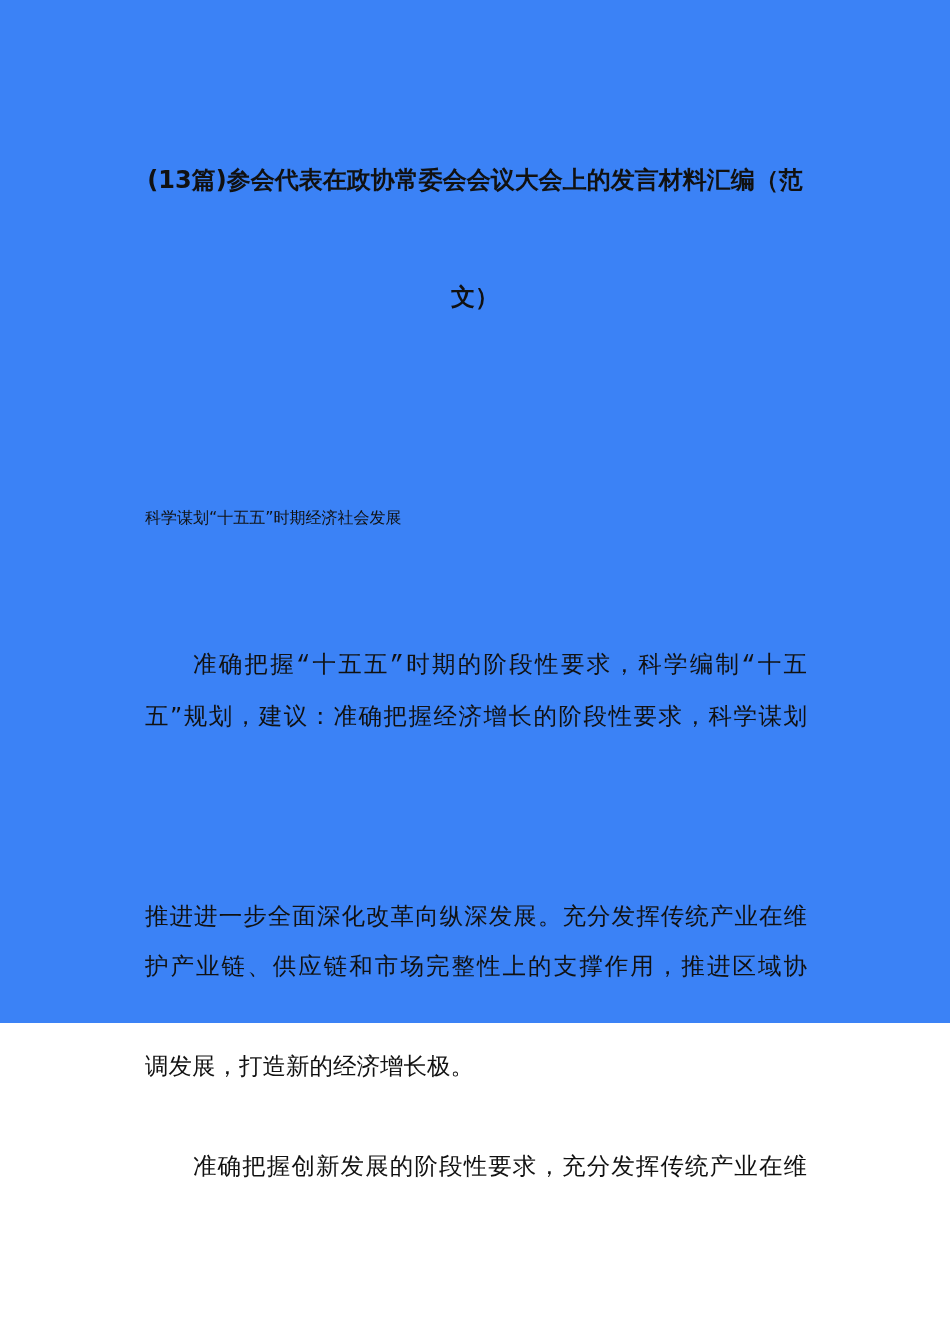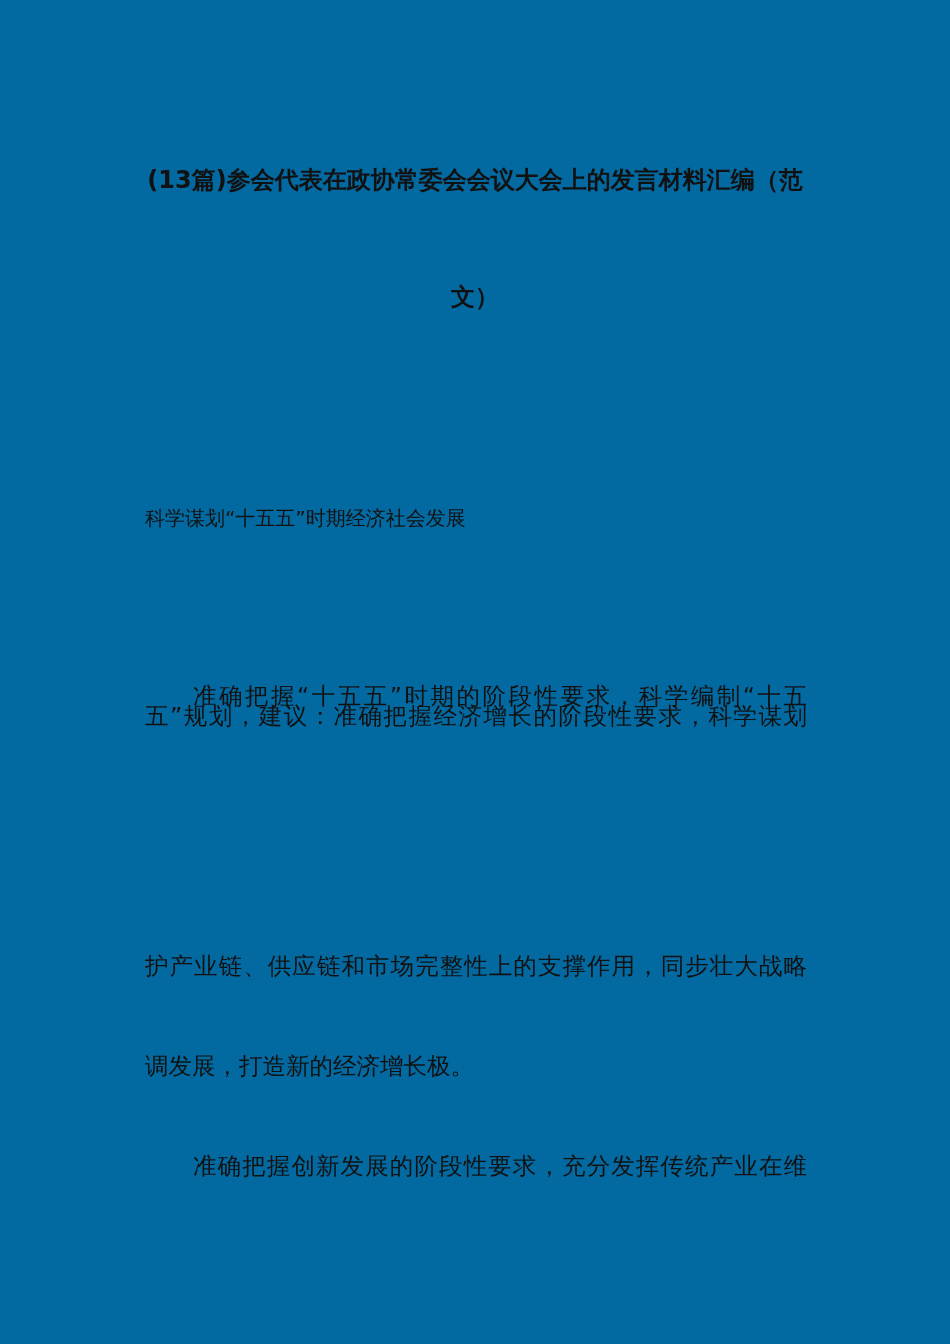--- a/index.html
+++ b/index.html
@@ -1,37 +1,38 @@
 <!DOCTYPE html>
 <html><head>
   <meta charset="utf-8">
   <style>
     html, body { margin: 0; padding: 0; background: #ffffff; }
     body { width: 950px; height: 1344px; position: relative; overflow: hidden;
            font-family: "DejaVu Sans", "Liberation Sans", sans-serif; color: #111111; }
-    .page { position: absolute; left: 0; top: 0; width: 950px; height: 1344px; background: #0369a1; }
+    .page { position: absolute; left: 0; top: 0; width: 950px; height: 1023px; background: #3b82f6; }
     .title-line { position: absolute; left: 0; width: 950px; text-align: center;
                   font-size: 24px; font-weight: bold; line-height: 34px; white-space: nowrap; letter-spacing: 0px; }
     .line { position: absolute; left: 145px; width: 662px; font-size: 23.5px; line-height: 34px;
             white-space: nowrap; text-align: justify; text-align-last: justify; }
     .line.last { text-align-last: left; }
     .line.indent { left: 193px; width: 614px; }
-    .subtitle { position: absolute; left: 145px; font-size: 20px; line-height: 34px; white-space: nowrap; }
+    .subtitle { position: absolute; left: 145px; font-size: 16px; line-height: 34px; white-space: nowrap; }
   </style>
 </head>
 <body>
 
 <div class="page">
 
   <div class="title-line" style="top:163px;">(13篇)参会代表在政协常委会会议大会上的发言材料汇编（范</div>
   <div class="title-line" style="top:280px;">文）</div>
 
   <div class="subtitle" style="top:501px;">科学谋划“十五五”时期经济社会发展</div>
 
-  <div class="line indent" style="top:679px;">准确把握“十五五”时期的阶段性要求，科学编制“十五</div>
+  <div class="line indent" style="top:649px;font-family:Liberation Mono, monospace;">准确把握“十五五”时期的阶段性要求，科学编制“十五</div>
   <div class="line" style="top:699px;">五”规划，建议：准确把握经济增长的阶段性要求，科学谋划</div>
 
-  <div class="line" style="top:949px;">护产业链、供应链和市场完整性上的支撑作用，同步壮大战略</div>
+  <div class="line" style="top:899px;">推进进一步全面深化改革向纵深发展。充分发挥传统产业在维</div>
+  <div class="line" style="top:949px;">护产业链、供应链和市场完整性上的支撑作用，推进区域协</div>
   <div class="line last" style="top:1049px;">调发展，打造新的经济增长极。</div>
 
   <div class="line indent" style="top:1149px;">准确把握创新发展的阶段性要求，充分发挥传统产业在维</div>
 
 </div>
 
 </body></html>

